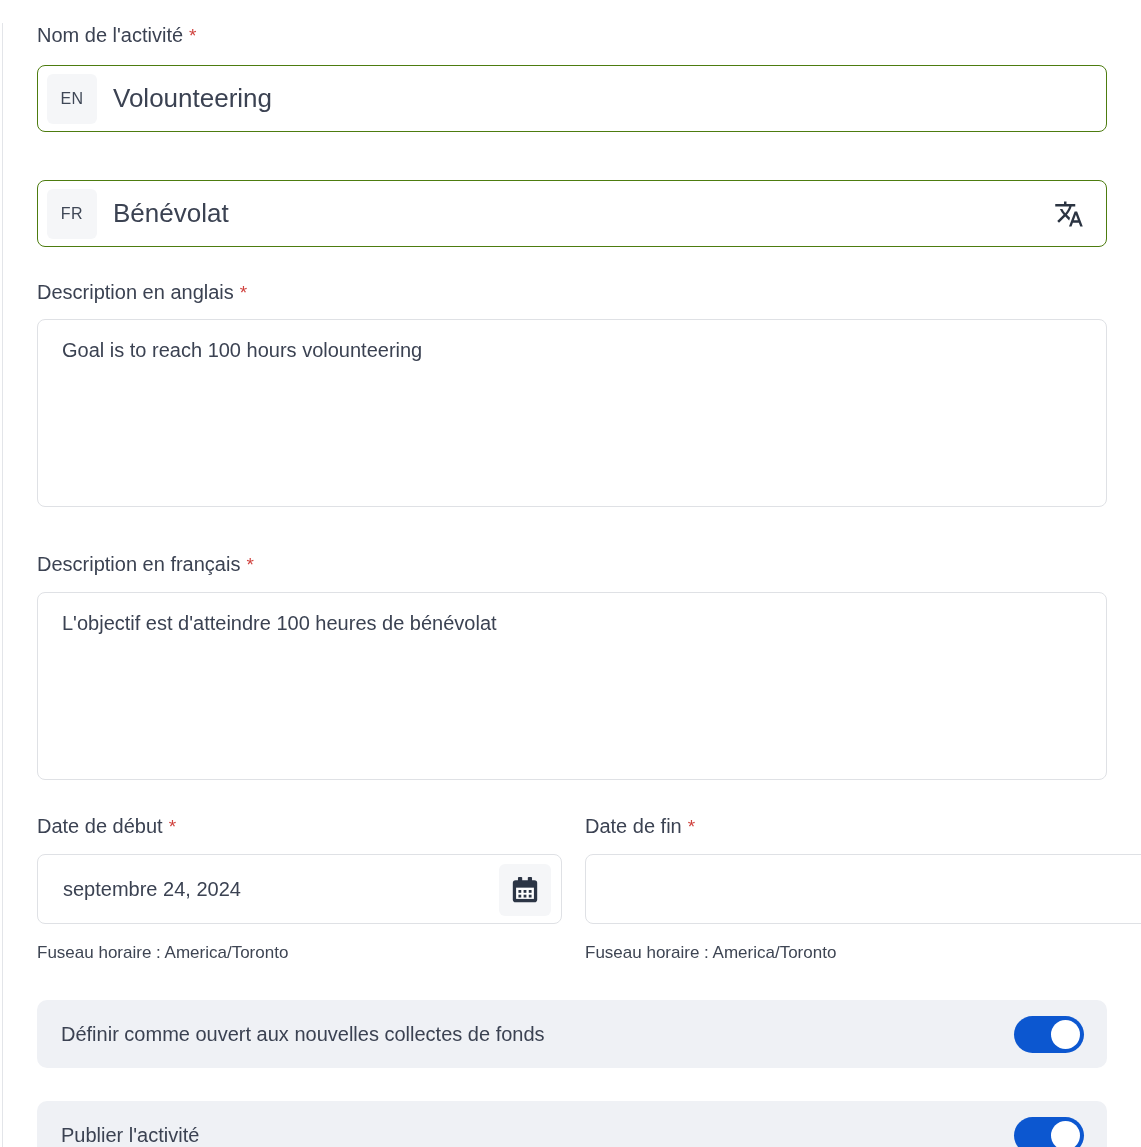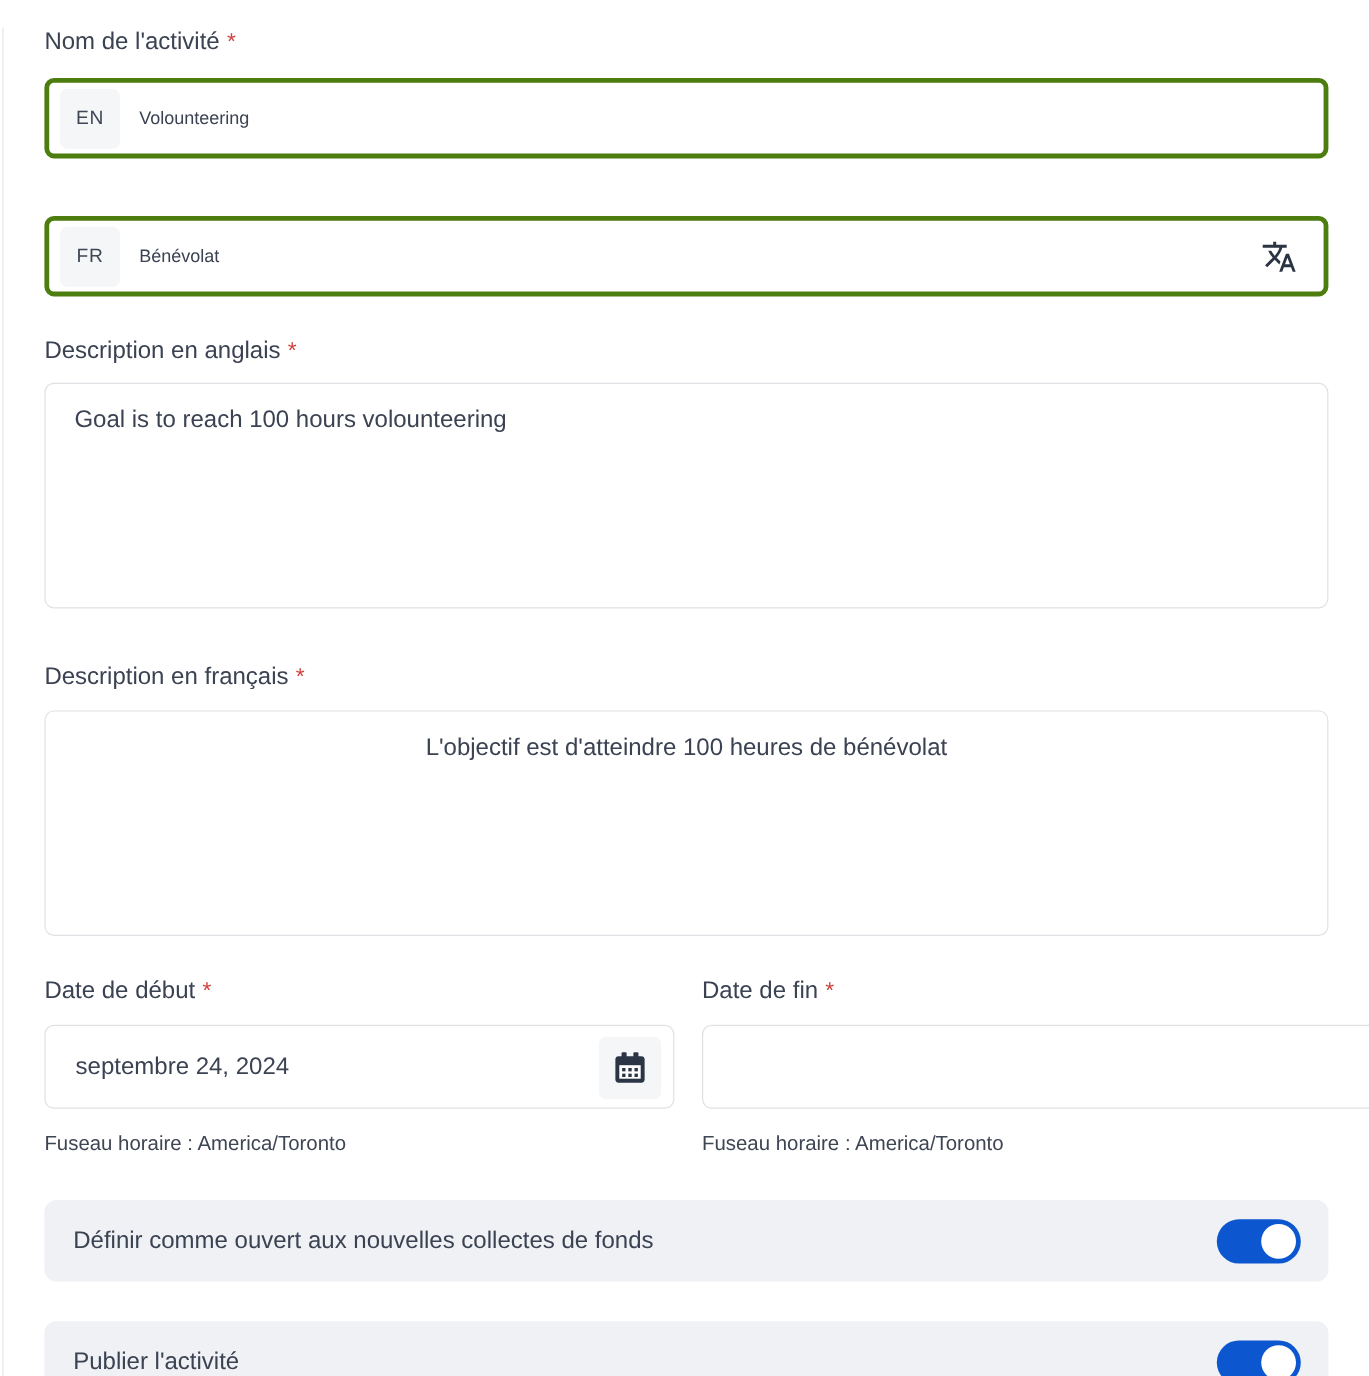--- a/index.html
+++ b/index.html
@@ -30,21 +30,21 @@
   .req {
     color: #d0433f;
     margin-left: 6px;
     font-size: 19px;
   }
   .lbl-name { margin-top: 23px; }
   .text-input {
     display: flex;
     align-items: center;
     height: 67px;
-    border: 4px solid #4d7c0f;
+    border: 1px solid #4d7c0f;
     border-radius: 8px;
     background: #ffffff;
   }
   .input-en { margin-top: 17px; }
   .input-fr { margin-top: 48px; }
   .lang-badge {
     width: 50px; height: 50px;
     margin-left: 9px;
     background: #f5f6f8;
     border-radius: 6px;
@@ -53,21 +53,21 @@
     letter-spacing: 0.5px;
     color: #3f4756;
     flex: 0 0 auto;
   }
   .text-input input {
     flex: 1;
     border: none;
     outline: none;
     background: transparent;
     font-family: "Liberation Sans", sans-serif;
-    font-size: 15px;
+    font-size: 26px;
     color: #3b4252;
     margin-left: 16px;
     min-width: 0;
   }
   .translate-btn {
     flex: 0 0 auto;
     margin-right: 20px;
     width: 34px; height: 34px;
     display: flex; align-items: center; justify-content: center;
     cursor: pointer;
@@ -84,21 +84,21 @@
     border: 1px solid #dfe1e5;
     border-radius: 8px;
     padding: 16px 24px;
     font-family: "Liberation Sans", sans-serif;
     font-size: 20px;
     line-height: 1.45;
     color: #3b4252;
     resize: none;
     outline: none;
   }
-  textarea.desc-fr { margin-top: 15px; text-align: center; }
+  textarea.desc-fr { margin-top: 15px; }
   .date-row {
     margin-top: 34px;
     display: flex;
     gap: 23px;
   }
   .date-col-start { width: 525px; flex: 0 0 auto; }
   .date-col-end { width: 625px; flex: 0 0 auto; }
   .date-input {
     position: relative;
     margin-top: 15px;

